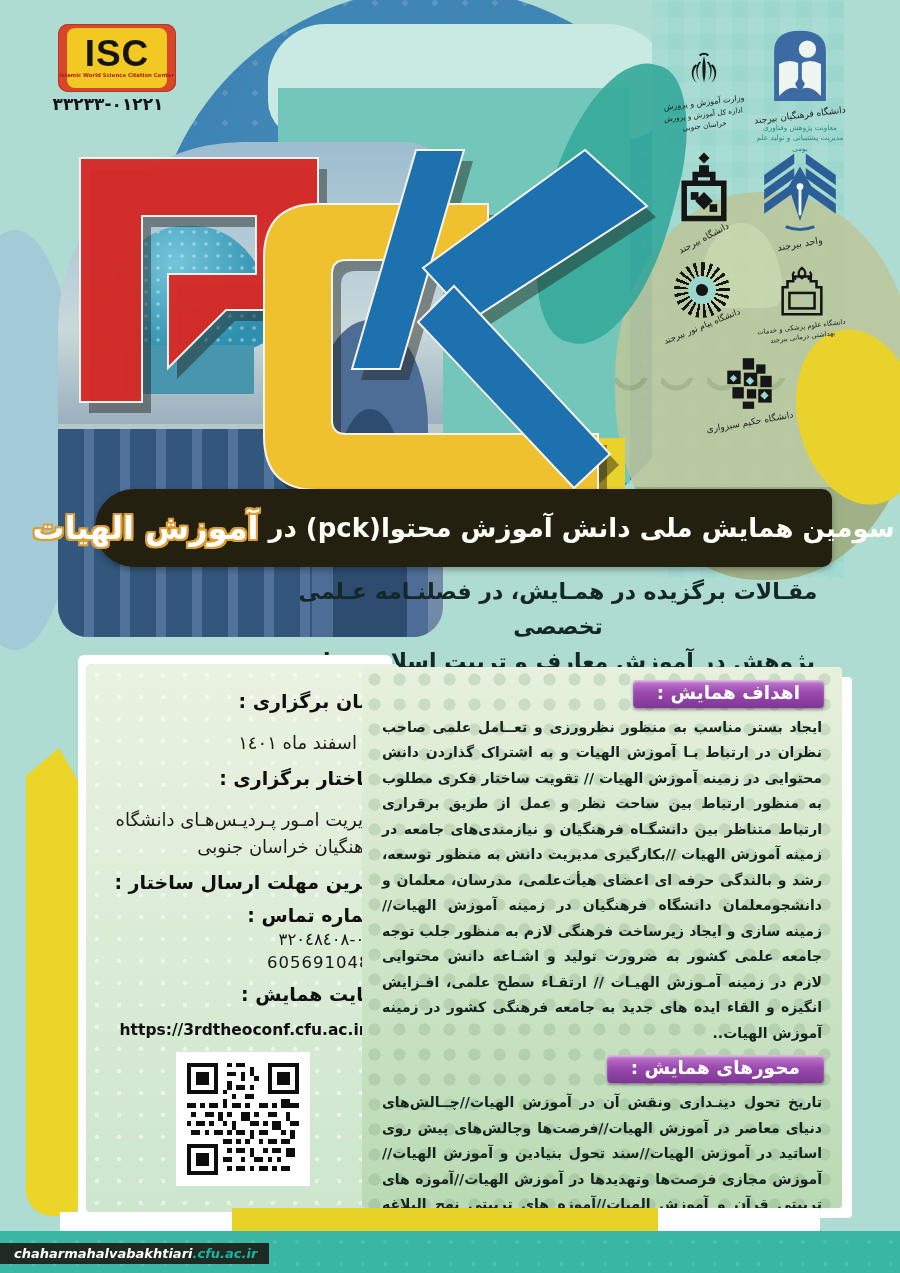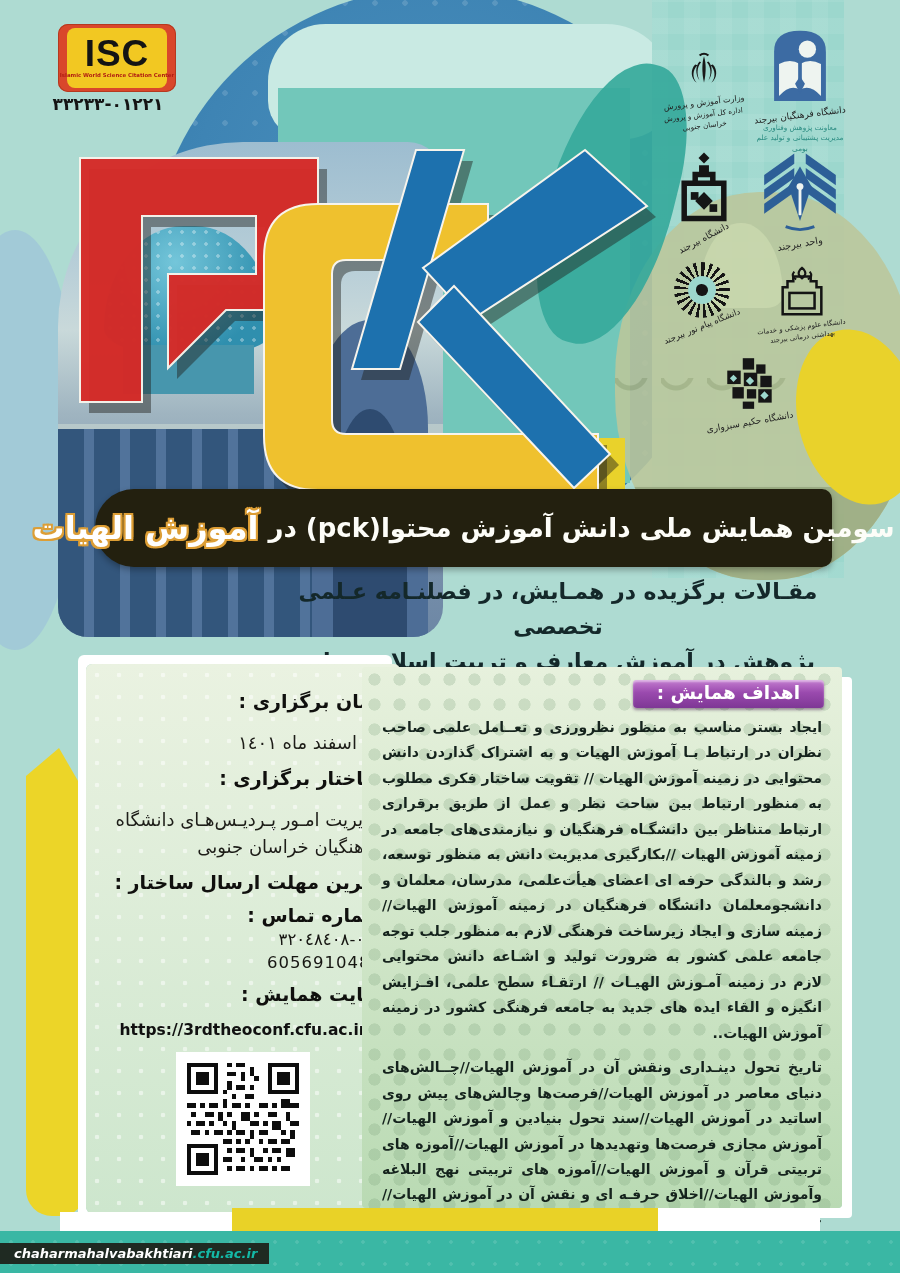--- a/index.html
+++ b/index.html
@@ -299,20 +299,21 @@
           <path d="M2 2h3v3h-3z M20 2h3v3h-3z M2 20h3v3h-3z"></path>
           <path d="M9 0h1v1h-1z M11 0h2v1h-2z M14 1h1v2h-1z M9 2h2v1h-2z M12 2h1v2h-1z M15 3h1v1h-1z M9 4h1v2h-1z M11 5h2v1h-2z M14 5h1v1h-1z M8 6h1v1h-1z M10 7h1v1h-1z M13 7h2v1h-2z M0 9h2v1h-2z M3 9h1v1h-1z M5 9h2v1h-2z M8 8h1v2h-1z M10 9h2v1h-2z M13 9h1v1h-1z M16 9h2v1h-2z M19 9h1v1h-1z M21 8h2v2h-2z M23 9h2v1h-2z M1 11h1v1h-1z M4 11h2v1h-2z M7 11h1v2h-1z M9 11h1v1h-1z M12 11h2v2h-2z M15 11h1v1h-1z M18 11h2v1h-2z M22 11h1v2h-1z M0 13h1v1h-1z M2 13h2v1h-2z M5 13h1v1h-1z M8 13h1v1h-1z M10 13h1v2h-1z M14 13h2v1h-2z M17 13h1v1h-1z M19 13h2v2h-2z M23 13h2v1h-2z M1 15h2v1h-2z M4 15h1v1h-1z M6 15h2v1h-2z M9 15h1v1h-1z M11 15h2v1h-2z M14 15h1v2h-1z M16 15h2v1h-2z M21 15h1v1h-1z M23 15h1v2h-1z M8 17h2v1h-2z M11 17h1v1h-1z M13 17h1v1h-1z M16 17h1v1h-1z M18 17h2v1h-2z M21 17h2v1h-2z M9 19h1v1h-1z M11 19h2v1h-2z M14 19h1v2h-1z M17 19h1v1h-1z M19 19h2v1h-2z M22 19h2v2h-2z M8 21h2v1h-2z M12 21h1v1h-1z M15 21h2v1h-2z M18 21h1v1h-1z M20 21h1v1h-1z M9 23h1v1h-1z M11 23h2v1h-2z M14 23h1v1h-1z M16 23h2v1h-2z M19 23h1v1h-1z M21 23h2v1h-2z"></path>
         </g>
       </svg>
     </div>
   </div>
 
   <div class="abs panel-right">
     <span class="pill">اهداف همایش :</span>
     <div class="rp-text">ایجاد بستر مناسب به منظور نظرورزی و تعــامل علمی صاحب نظران در ارتباط بـا آموزش الهیات و به اشتراک گذاردن دانش محتوایی در زمینه آموزش الهیات // تقویت ساختار فکری مطلوب به منظور ارتباط بین ساحت نظر و عمل از طریق برقراری ارتباط متناظر بین دانشگـاه فرهنگیان و نیازمندی‌های جامعه در زمینه آموزش الهیات //بکارگیری مدیریت دانش به منظور توسعه، رشد و بالندگی حرفه ای اعضای هیأت‌علمی، مدرسان، معلمان و دانشجومعلمان دانشگاه فرهنگیان در زمینه آموزش الهیات// زمینه سازی و ایجاد زیرساخت فرهنگی لازم به منظور جلب توجه جامعه علمی کشور به ضرورت تولید و اشـاعه دانش محتوایی لازم در زمینه آمـوزش الهیـات // ارتقـاء سطح علمی، افـزایش انگیزه و القاء ایده های جدید به جامعه فرهنگی کشور در زمینه آموزش الهیات..</div>
+    <span class="pill">محورهای همایش :</span>
     <div class="rp-text">تاریخ تحول دینـداری ونقش آن در آموزش الهیات//چــالش‌های دنیای معاصر در آموزش الهیات//فرصت‌ها وچالش‌های پیش روی اساتید در آموزش الهیات//سند تحول بنیادین و آموزش الهیات//آموزش مجازی فرصت‌ها وتهدیدها در آموزش الهیات//آموزه های تربیتی قرآن و آموزش الهیات//آموزه های تربیتی نهج البلاغه وآموزش الهیات//اخلاق حرفـه ای و نقش آن در آموزش الهیات//جایگاه هنر دینی در آموزش الهیات//جــایگاه ادب فـارسی در آموزش الهیات//نقش وجایگاه اموزش الهیات در فرهنگ وتمدن نوین اسلامی //روانشناسی دین‌وآموزش‌الهیات//نقش‌پژوهش‌های‌معلم‌محور درآموزش‌الهیات//تربیت‌دینی‌وچالش‌های پیش روی آن در آموزش الهیات//جـایگاه انسان کامل در قرآن و تاثیر آن بر آموزش الهیـات</div>
   </div>
 
   <div class="abs strip-white-left"></div>
   <div class="abs strip-yellow"></div>
   <div class="abs strip-white-right"></div>
   <div class="abs footer-band"></div>
   <div class="abs url-box">
     <span>chaharmahalvabakhtiari</span>
       <span class="domain">.cfu.ac.ir</span>

